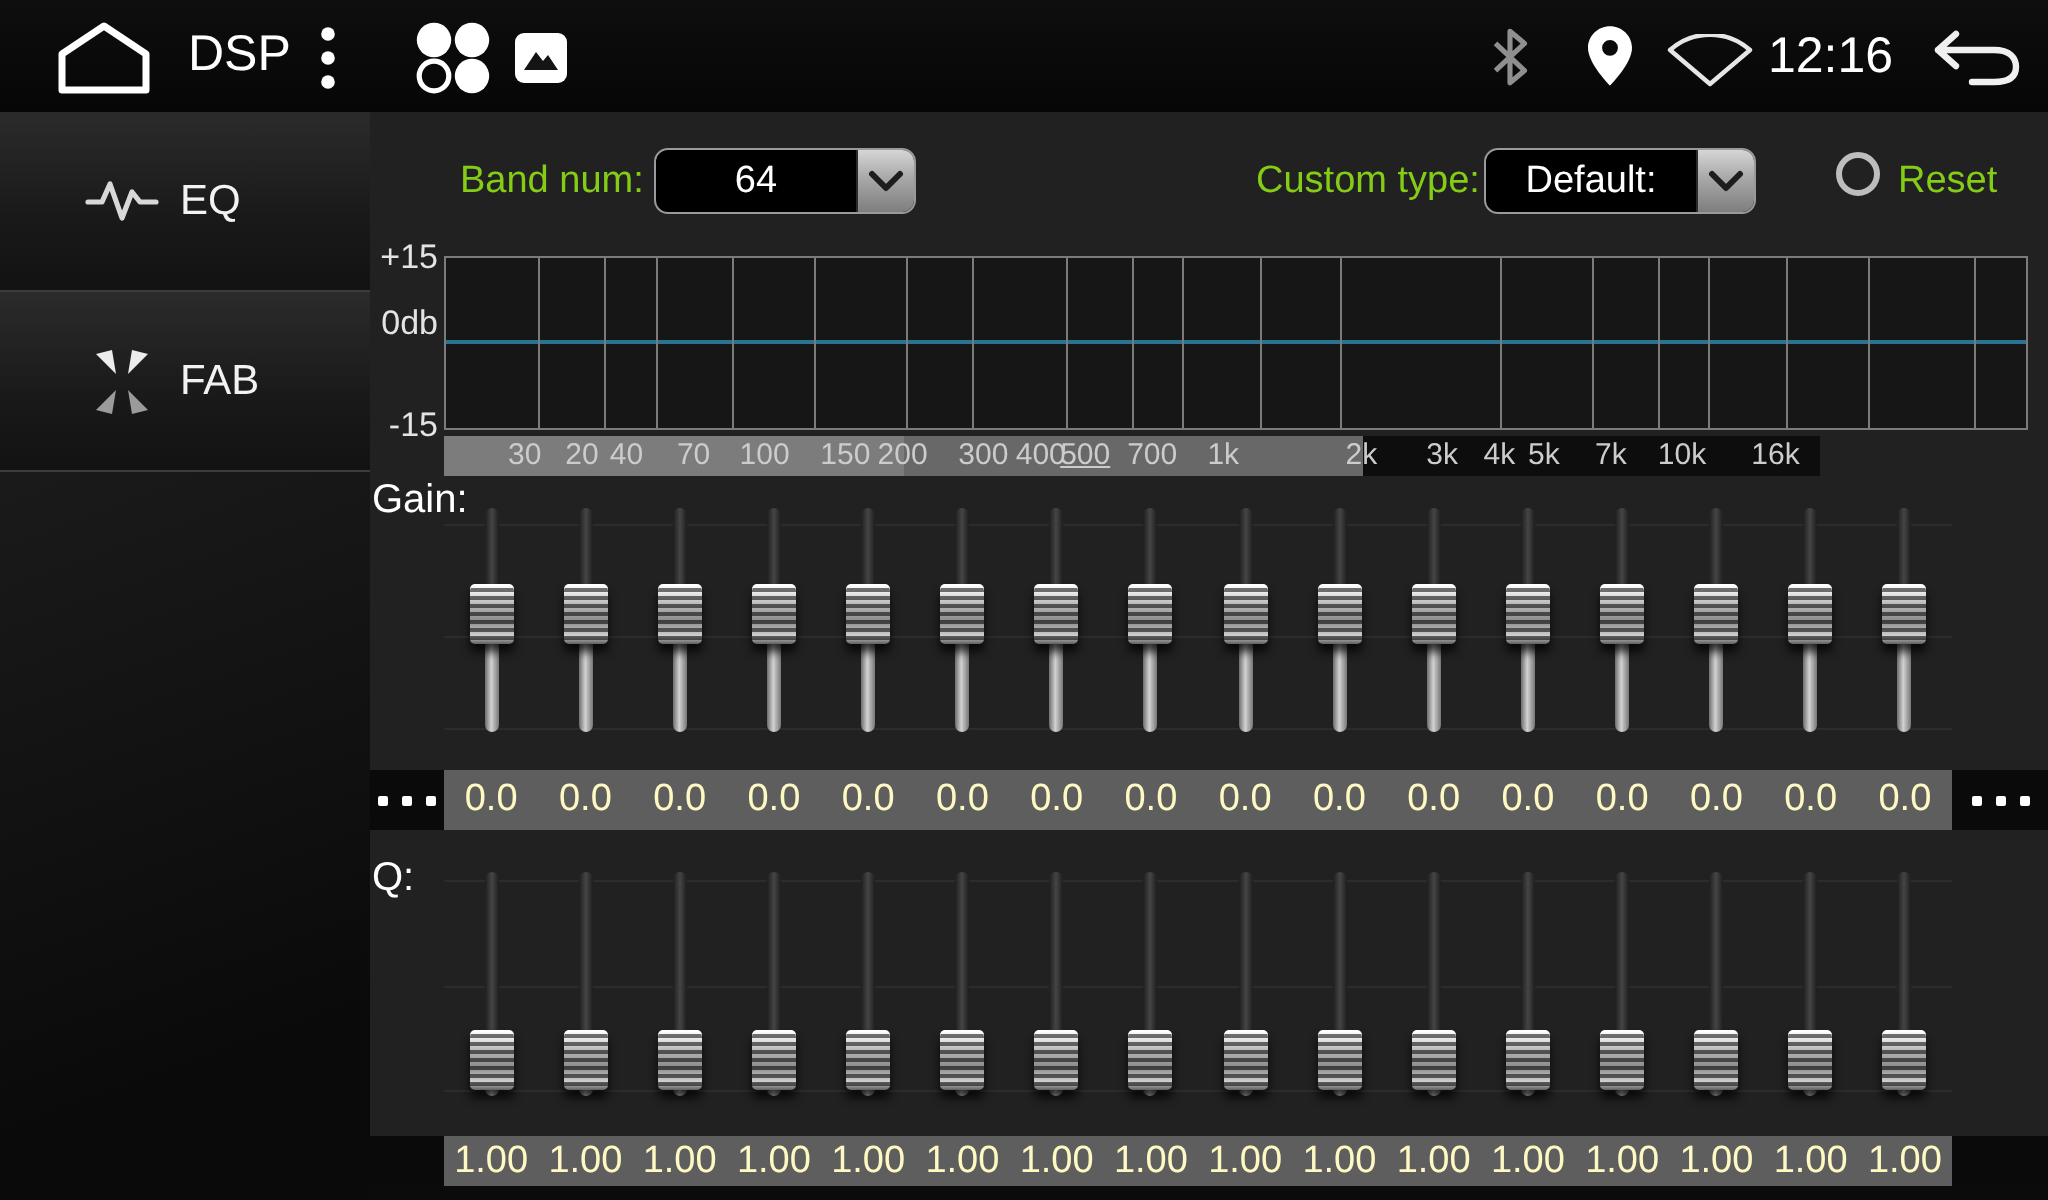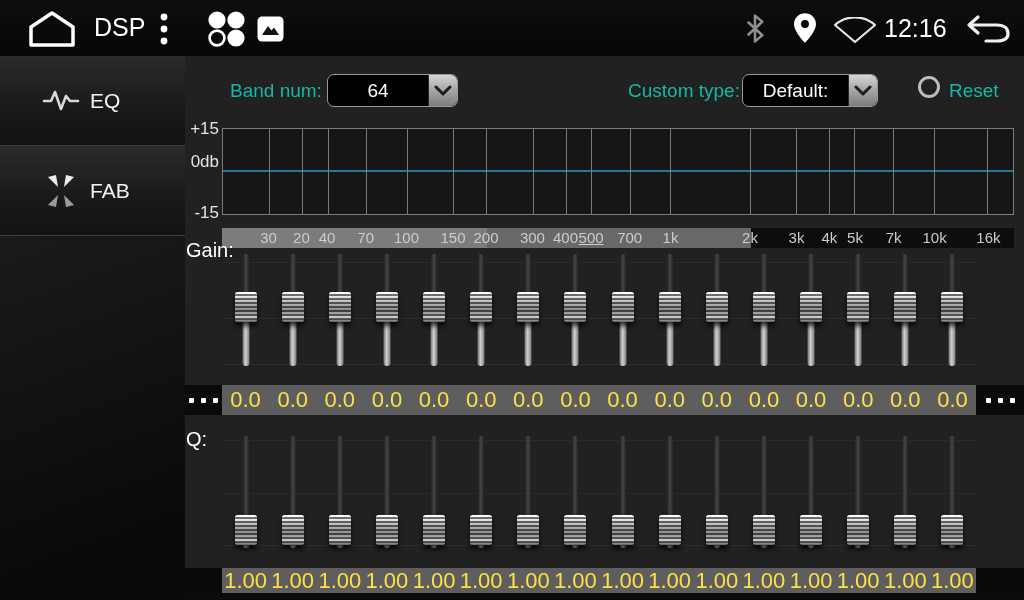--- a/index.html
+++ b/index.html
@@ -19,36 +19,36 @@
     border-bottom:1px solid #3c3c3c;cursor:pointer;
     background:linear-gradient(180deg,#2b2b2b,#191919 60%,#121212);}
   .side-item.selected{background:linear-gradient(180deg,#474747,#262626 45%,#0d0d0d);}
   .side-icon{width:38px;margin-left:42px;display:flex;justify-content:center;}
   .side-label{color:#f2f2f2;font-size:21px;margin-left:10px;}
 
   
   .main{position:absolute;left:185px;top:56px;width:839px;height:544px;background:#212121;}
 
   
-  .ctl-label{position:absolute;color:#14b8a6;font-size:19px;white-space:nowrap;}
+  .ctl-label{position:absolute;color:#84cc16;font-size:19px;white-space:nowrap;}
   .dropdown{position:absolute;height:33px;display:flex;border:1px solid #9a9a9a;
     border-radius:7px;overflow:hidden;background:#000;cursor:pointer;}
   .dd-value{flex:1;color:#fff;font-size:19px;display:flex;align-items:center;justify-content:center;}
   .dd-btn{width:29px;border-left:1px solid #2a2a2a;display:flex;align-items:center;justify-content:center;
     background:linear-gradient(180deg,#d6d6d6,#a8a8a8 45%,#7e7e7e);}
   .radio{position:absolute;width:22px;height:22px;border:3px solid #bdbdbd;border-radius:50%;
     background:transparent;cursor:pointer;}
 
   
   .plot{position:absolute;left:37px;top:72px;width:792px;height:87px;background:#161616;
     border:1px solid #7b7b7b;}
   .vline{position:absolute;top:0;width:1px;height:100%;background:#7b7b7b;}
   .zero-line{position:absolute;left:0;top:48%;width:100%;height:2px;}
   .ylab{position:absolute;width:34px;text-align:right;color:#e3e3e3;font-size:17px;}
-  .freq-axis{position:absolute;left:37px;top:172px;width:792px;height:20px;
+  .freq-axis{position:absolute;left:37px;top:162px;width:688px;height:20px;
     background:linear-gradient(90deg,#7c7c7c 0 33.4%,#686868 33.4% 66.8%,#0d0d0d 66.8% 100%);}
   .tick{position:absolute;top:0;transform:translateX(-50%);color:#cccccc;font-size:15px;line-height:20px;}
 
   
   .sec-label{position:absolute;left:1px;color:#fff;font-size:20px;}
   .slider-row{position:absolute;left:37px;width:754px;height:112px;display:flex;}
   .rowline{position:absolute;left:37px;width:754px;height:1px;background:#2c2c2c;}
   .scell{position:relative;flex:1;cursor:pointer;}
   .trk-top{position:absolute;left:50%;top:0;transform:translateX(-50%);width:7px;
     border-radius:4px 4px 0 0;background:linear-gradient(90deg,#1e1e1e,#454545 50%,#1e1e1e);}
@@ -57,21 +57,21 @@
   .knob{position:absolute;left:50%;transform:translate(-50%,-50%);width:22px;height:30px;
     border-radius:2.5px;
     background:
       repeating-linear-gradient(180deg,rgba(0,0,0,0) 0 2px,rgba(0,0,0,.55) 2px 4px),
       linear-gradient(180deg,#ffffff,#efefef 12%,#b5b5b5 35%,#8a8a8a 62%,#cfcfcf 86%,#5f5f5f);
     box-shadow:0 4px 5px rgba(0,0,0,.75), inset 0 1px 0 rgba(255,255,255,.95);}
 
   
   .vstrip{position:absolute;left:37px;width:754px;display:flex;background:#5e5e5e;}
   .vcell{flex:1;display:flex;align-items:center;justify-content:center;
-    color:#fde047;font-size:22px;}
+    color:#fef9c3;font-size:19px;}
   .dots-btn{position:absolute;background:#0a0a0a;display:flex;align-items:center;
     justify-content:center;gap:7px;cursor:pointer;}
   .dot{width:5px;height:5px;background:#fff;border-radius:1px;}
   .bottom-bar{position:absolute;left:0;top:537px;width:839px;height:7px;background:#0b0b0b;}
 </style>
 </head>
 <body>
 
 <div class="screen">
 

